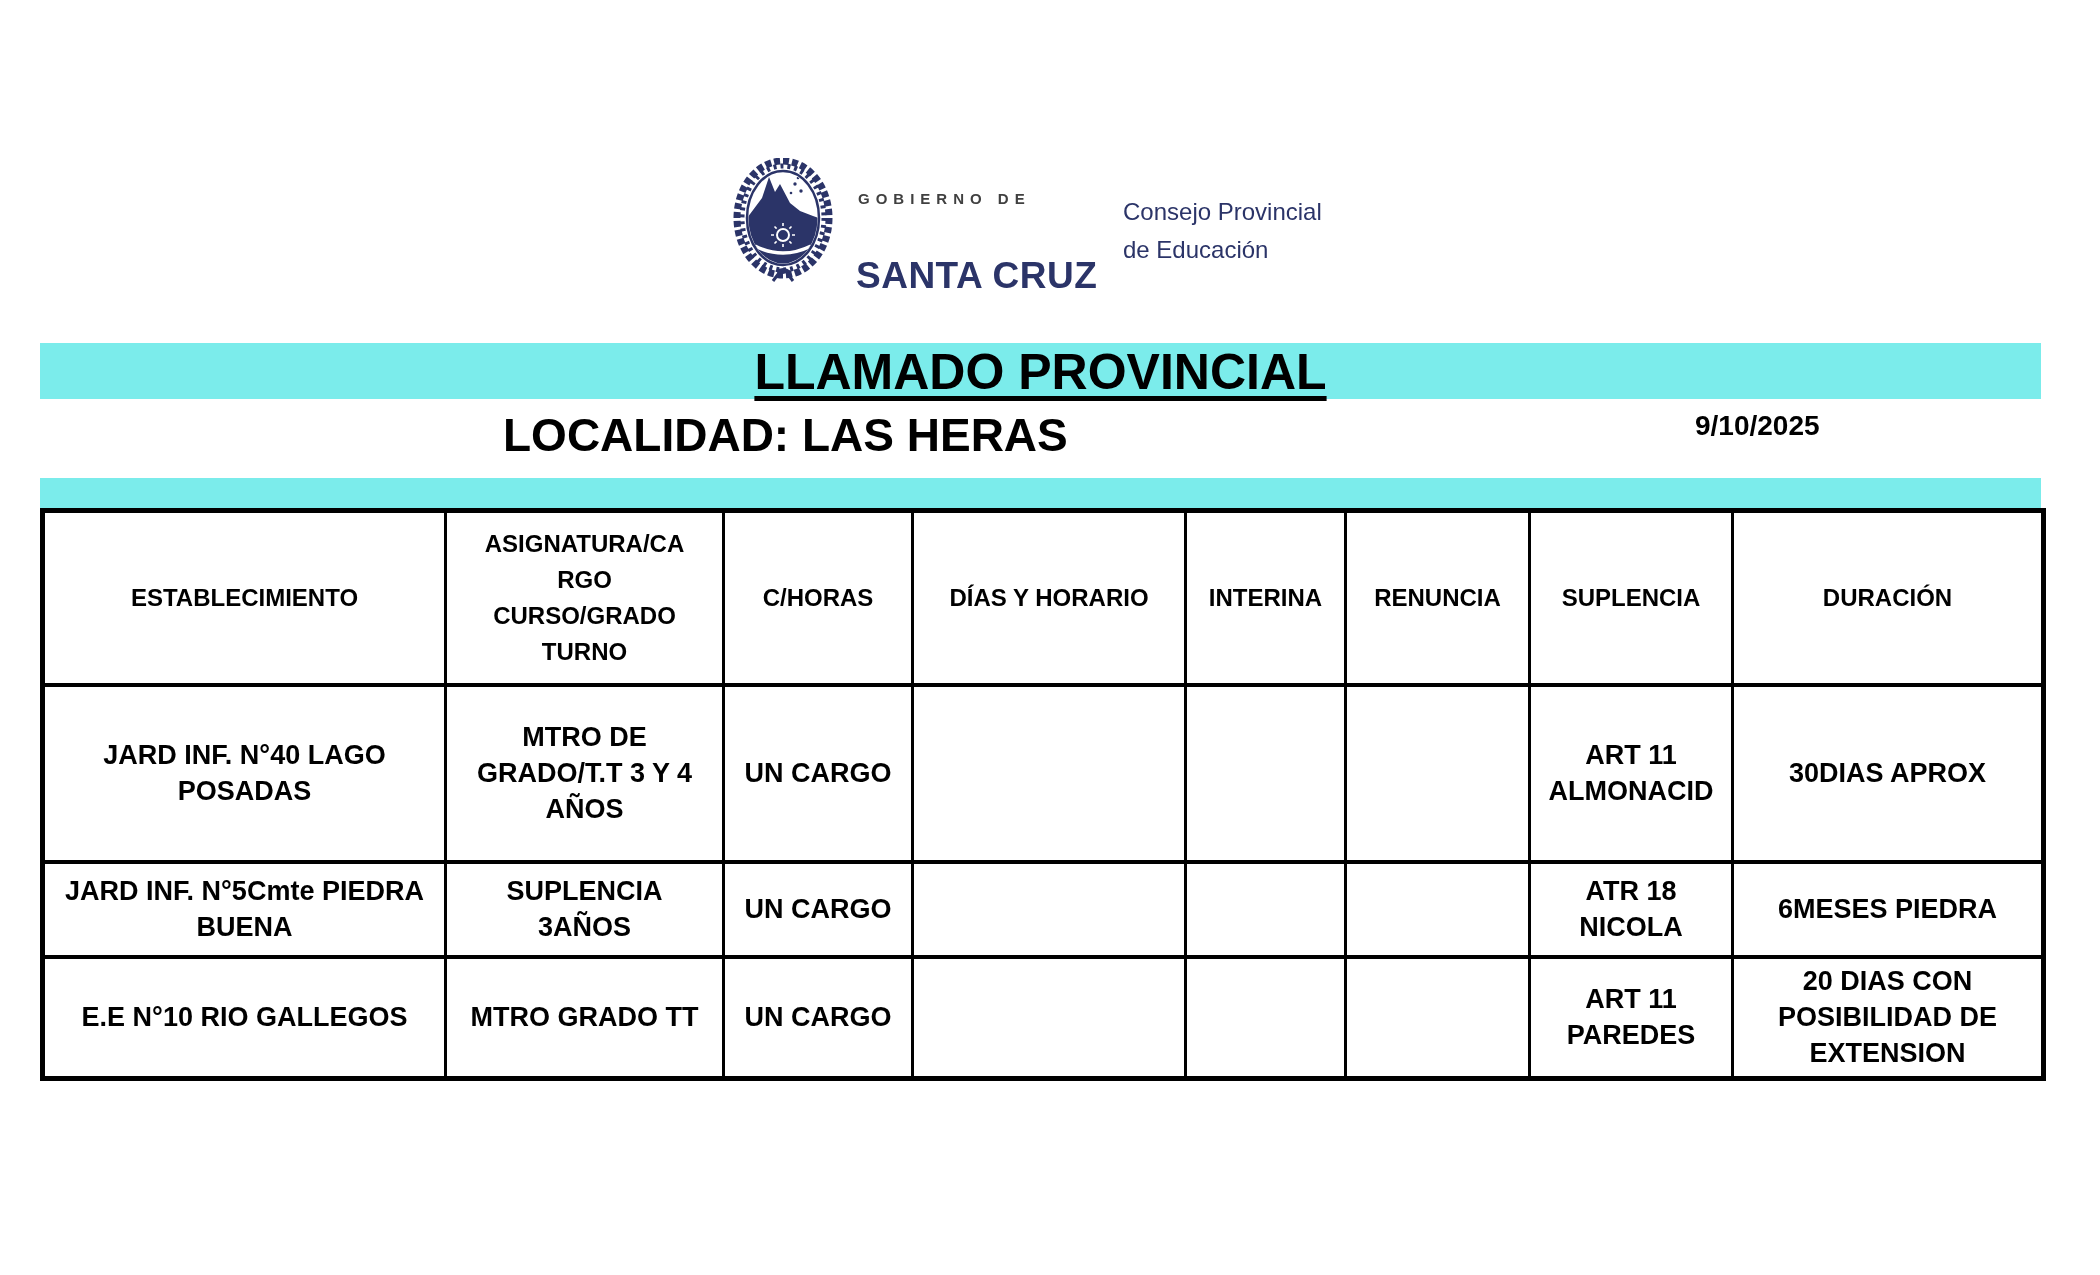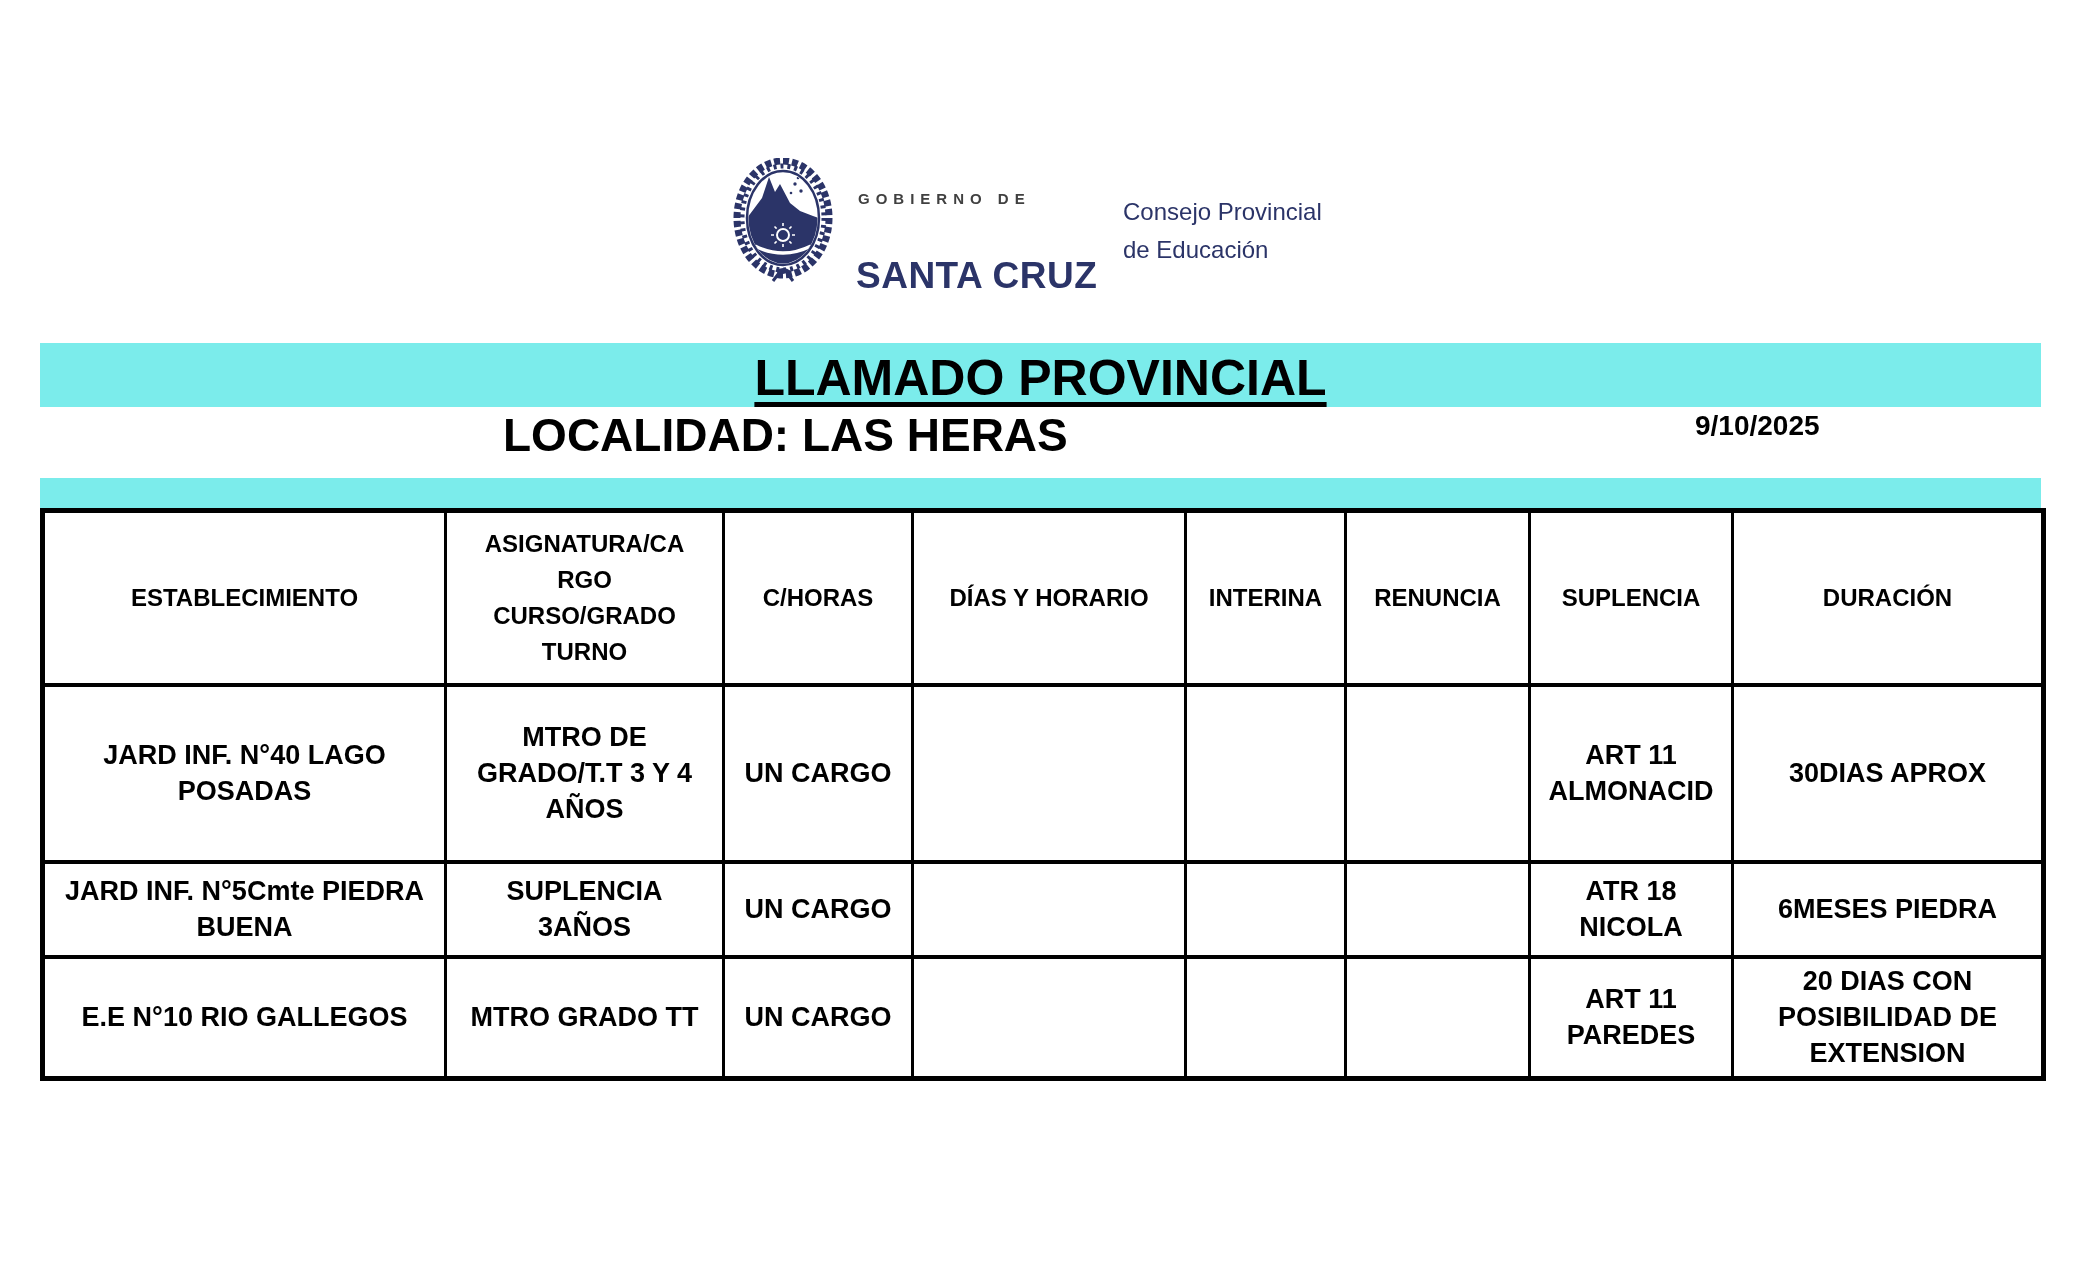--- a/index.html
+++ b/index.html
@@ -24,23 +24,23 @@
     white-space:nowrap;
     margin-top:41px;
   }
   .cpe{
     position:absolute;left:1123px;top:193px;
     font-size:24px;line-height:38px;color:#2b3468;
     white-space:pre-line;
   }
   
   .banner-title{
-    position:absolute;left:40px;top:343px;width:2001px;height:64px;
+    position:absolute;left:40px;top:343px;width:2001px;height:56px;
     background:#7beceb;
-    display:flex;align-items:flex-end;justify-content:center;
+    display:flex;align-items:flex-start;justify-content:center;
   }
   .banner-title .title{
     font-size:50px;font-weight:bold;
     text-decoration:underline;
     text-decoration-thickness:5px;
     text-underline-offset:7px;
     white-space:nowrap;
   }
   .locality{
     position:absolute;left:503px;top:408px;

